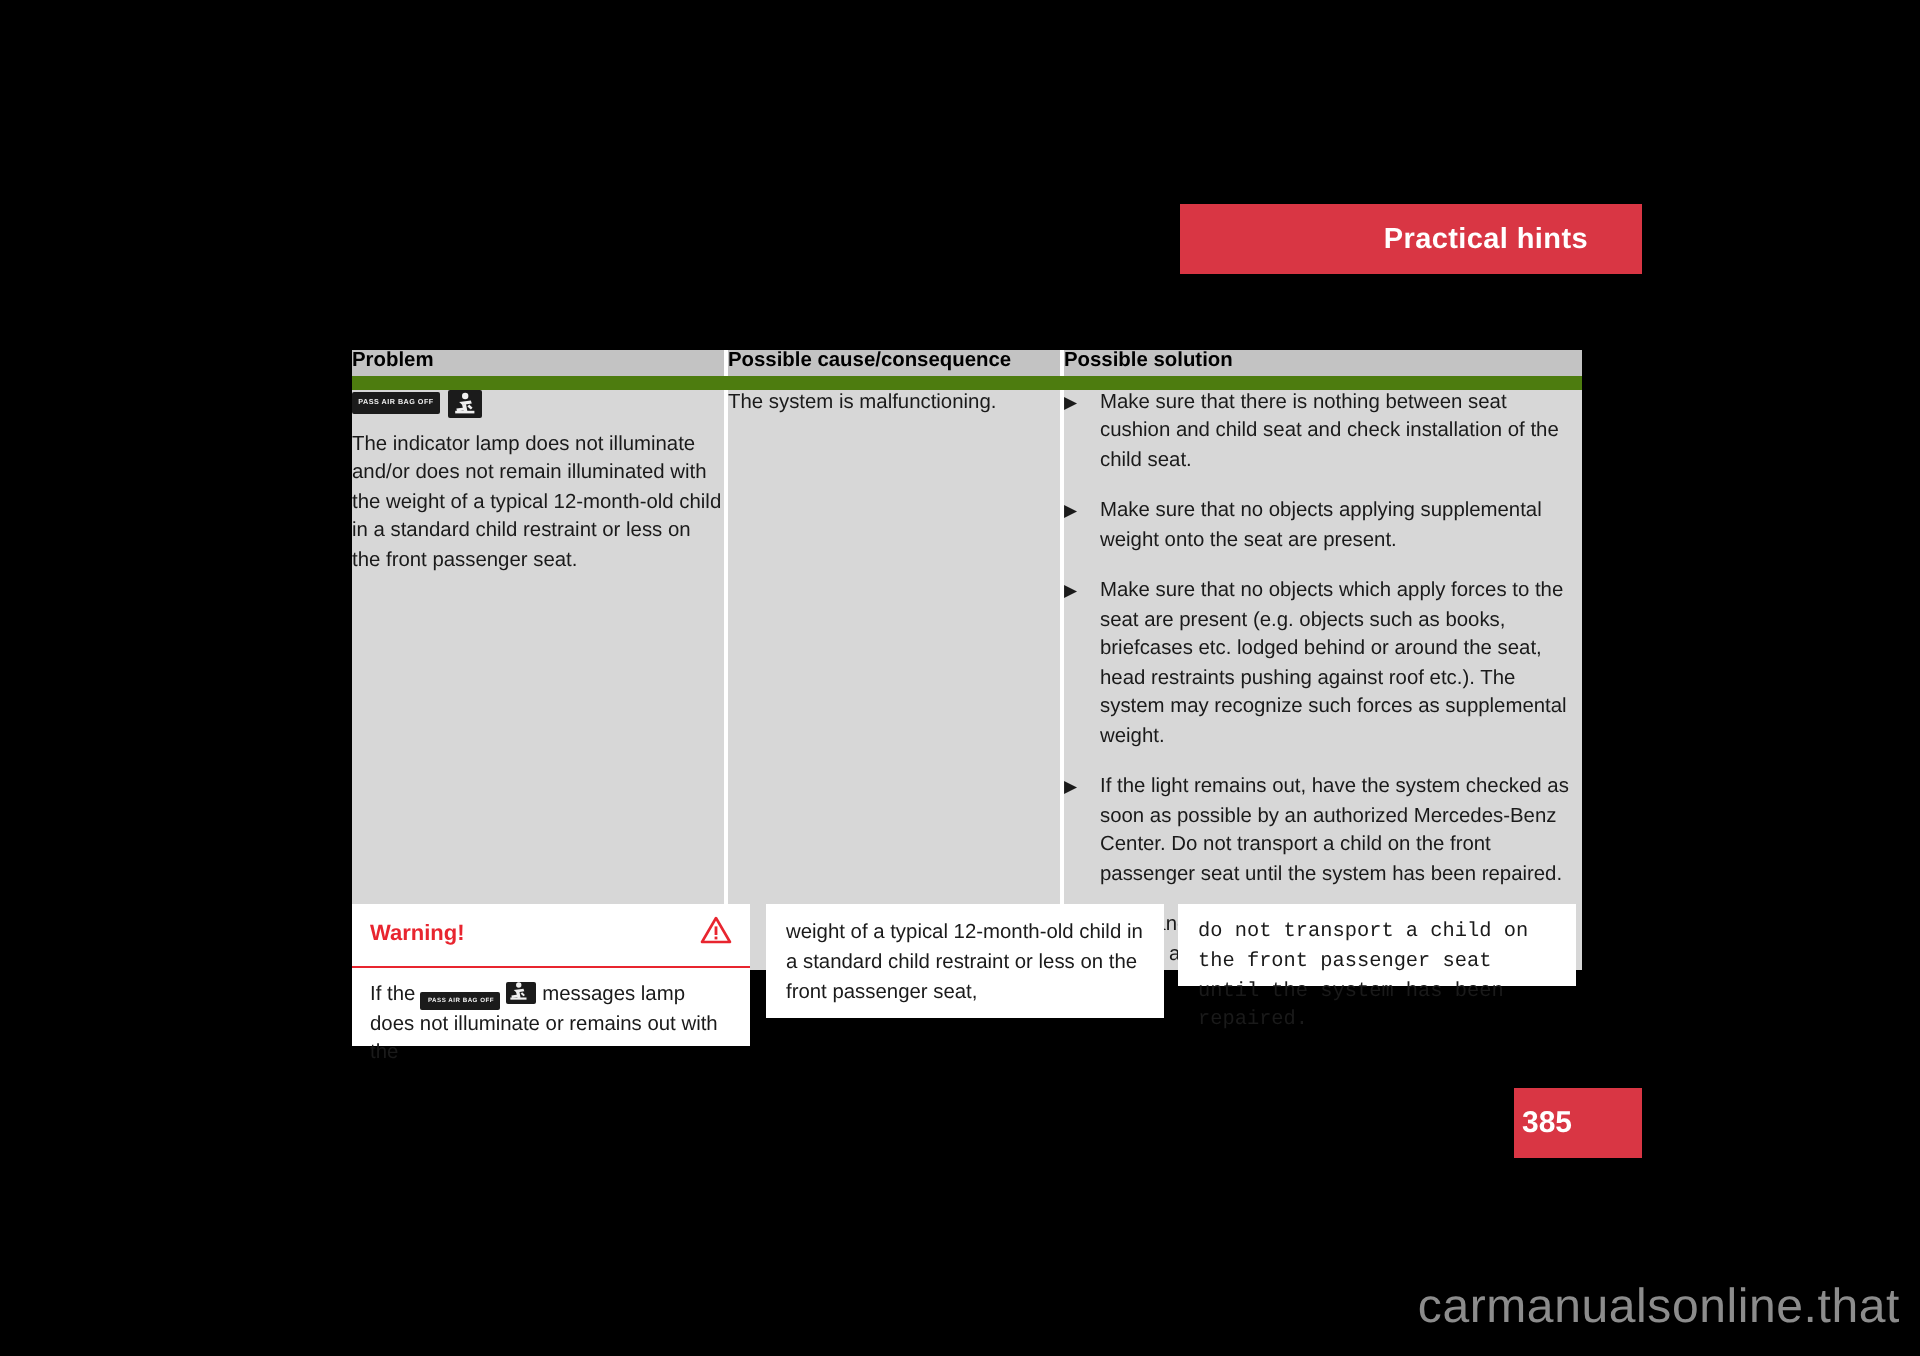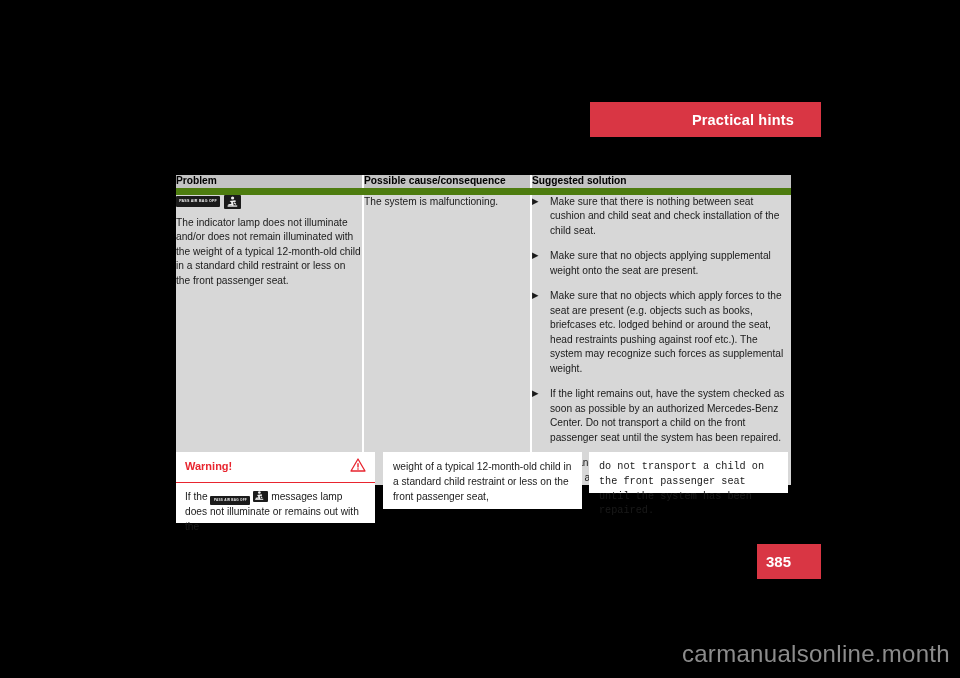--- a/index.html
+++ b/index.html
@@ -197,21 +197,21 @@
     left: 757px;
     top: 544px;
     width: 64px;
     height: 35px;
     background: #d93644;
     color: #ffffff;
     font-size: 15px;
     font-weight: bold;
     display: flex;
     align-items: center;
-    padding-left: 9px;
+    padding-left: 4px;
     box-sizing: border-box;
   }
 
   
   .watermark {
     position: absolute;
     left: 0;
     top: 640px;
     width: 960px;
     text-align: right;
@@ -229,21 +229,21 @@
 
   <div class="head-bar">
     <span>Practical hints</span>
   </div>
 
   <table class="table">
     <thead>
       <tr>
         <th class="thead-cell col-problem">Problem</th>
         <th class="thead-cell col-cause">Possible cause/consequence</th>
-        <th class="thead-cell col-solution">Suggested solution</th>
+        <th class="thead-cell col-solution">Possible solution</th>
       </tr>
     </thead>
     <tbody>
       <tr>
 
         <td class="body-cell col-problem cell-h">
           <div class="icon-row">
             <span class="icon-passairbagoff">PASS AIR BAG OFF</span>
             <span class="icon-childseat">
               <svg width="15" height="14" viewBox="0 0 15 14" aria-hidden="true">
@@ -324,15 +324,15 @@
   </div>
 
   <div class="box box-right">
     <span>do not transport a child on the front passenger seat until the system has been repaired.</span>
   </div>
 
   <div class="pageno">
     <span>385</span>
   </div>
 
-  <div class="watermark">carmanualsonline.month</div>
+  <div class="watermark">carmanualsonline.that</div>
 
 </div>
 
 </body></html>

